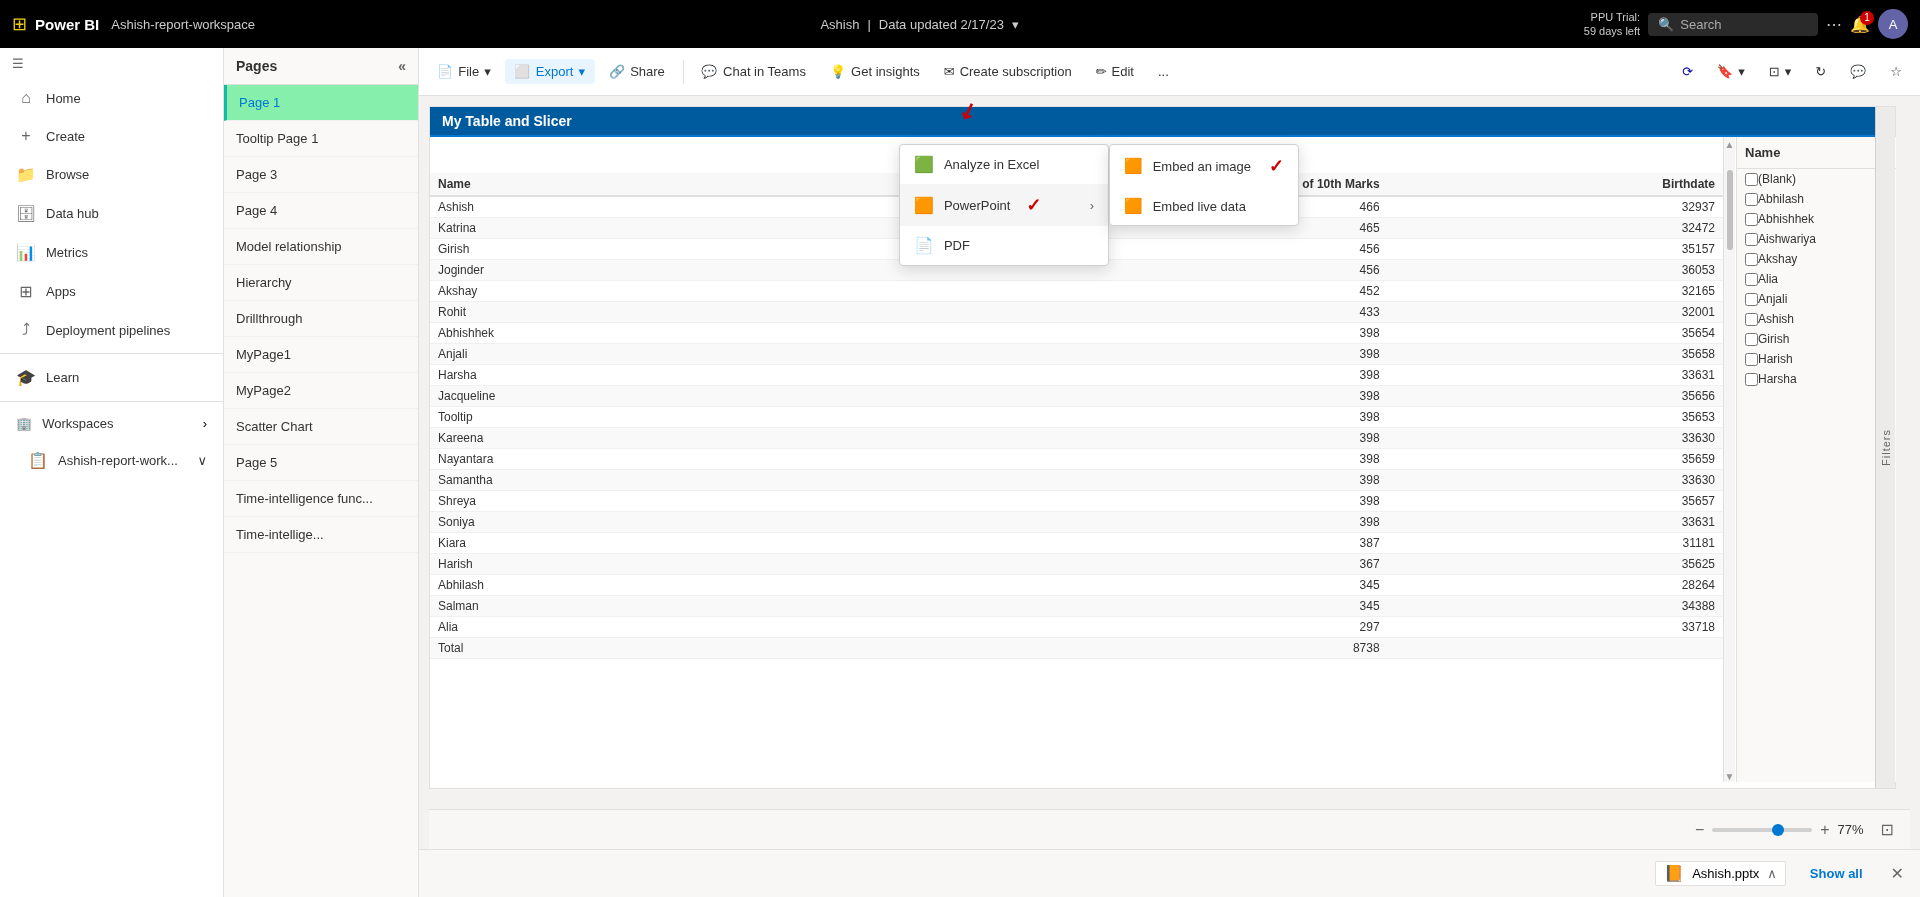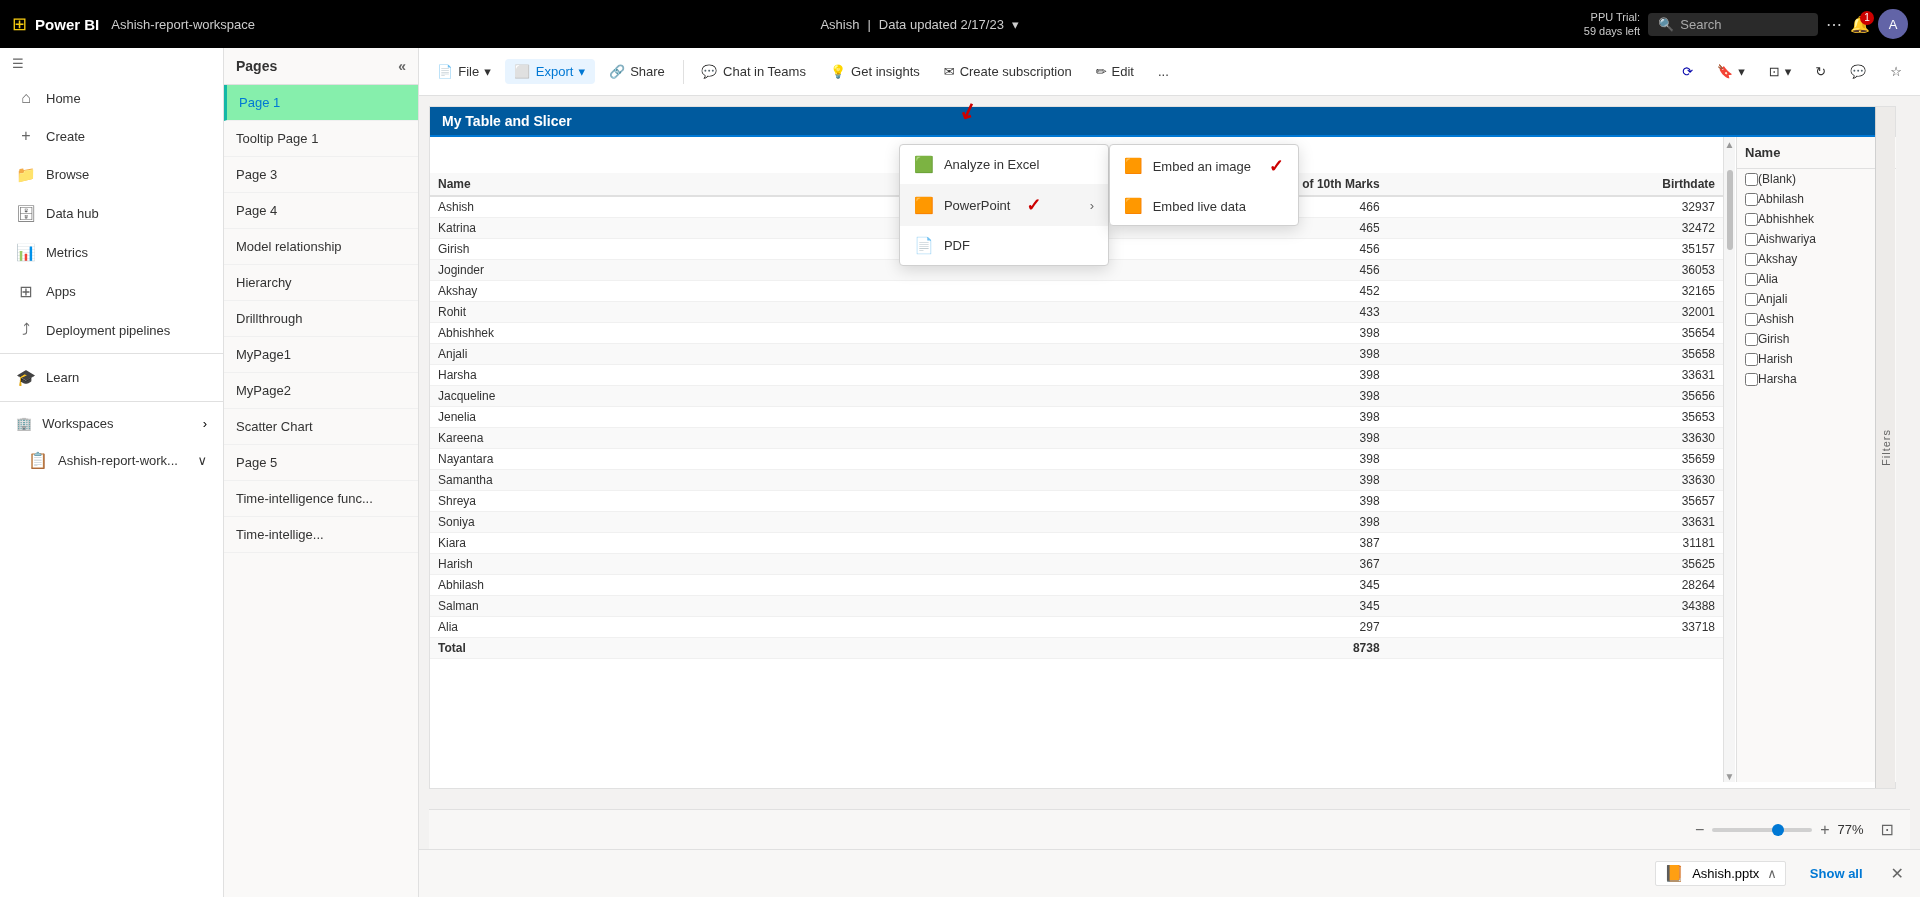--- a/index.html
+++ b/index.html
@@ -133,21 +133,21 @@
       color: #333;
       position: sticky;
       top: 0;
     }
     .data-table td {
       padding: 3px 8px;
       border-bottom: 1px solid #f0f0f0;
       color: #333;
     }
     .data-table tr:nth-child(even) td { background: #f9f9f9; }
-    .data-table tr.total-row td { font-weight: 700; margin-top: 19px; }
+    .data-table tr.total-row td { font-weight: 400; margin-top: 19px; }
     .data-table .num { text-align: right; }
 
     
     .filters-panel {
       position: absolute;
       top: 0;
       right: -1px;
       width: 180px;
       bottom: 0;
       background: #faf9f8;
@@ -461,21 +461,21 @@
                     <td>Harsha</td>
                     <td class="num">398</td>
                     <td class="num">33631</td>
                   </tr>
                   <tr>
                     <td>Jacqueline</td>
                     <td class="num">398</td>
                     <td class="num">35656</td>
                   </tr>
                   <tr>
-                    <td>Jenelia</td>
+                    <td>Tooltip</td>
                     <td class="num">398</td>
                     <td class="num">35653</td>
                   </tr>
                   <tr>
                     <td>Kareena</td>
                     <td class="num">398</td>
                     <td class="num">33630</td>
                   </tr>
                   <tr>
                     <td>Nayantara</td>

